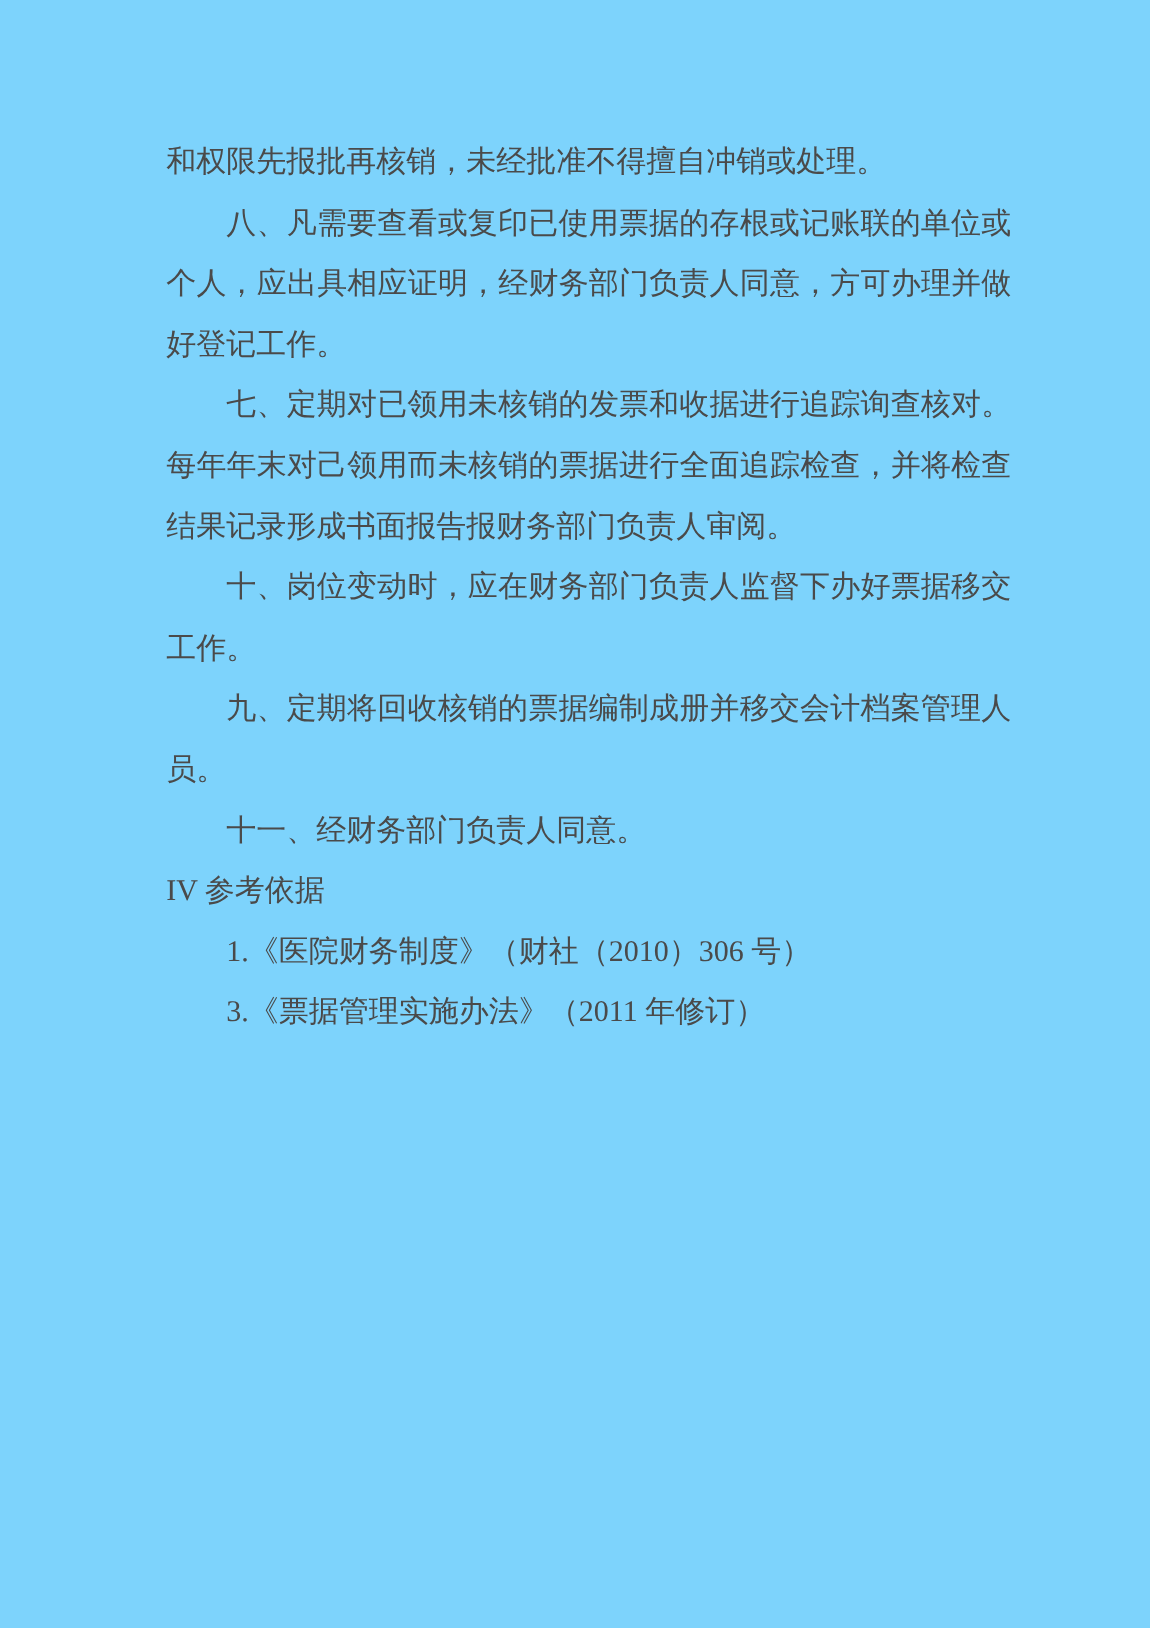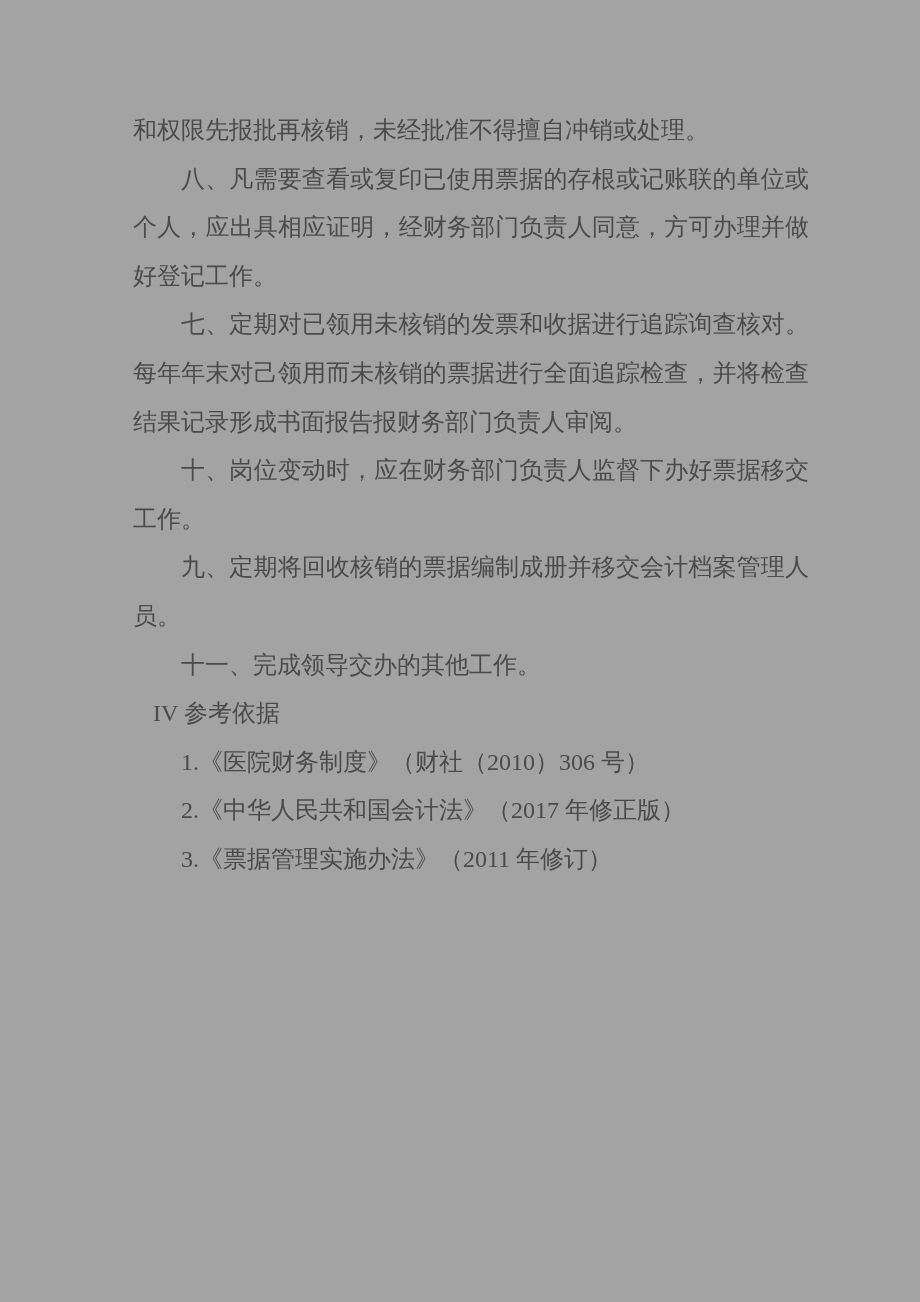--- a/index.html
+++ b/index.html
@@ -28,32 +28,30 @@
     font-size: 24px;
     line-height: 48.6px;
     text-align: justify;
     word-break: normal;
   }
   .para.indent {
     text-indent: 48px;
   }
   .para.heading {
     text-indent: 0;
-    margin-left: 20px;
   }
 </style>
 </head>
 <body>
 
-<div class="page" style="background: #a3a3a3;">
+<div class="page" style="background: #7dd3fc;">
   <div class="content" style="color: rgb(74, 74, 74);">
       <p class="para">和权限先报批再核销，未经批准不得擅自冲销或处理。</p>
       <p class="para indent">八、凡需要查看或复印已使用票据的存根或记账联的单位或个人，应出具相应证明，经财务部门负责人同意，方可办理并做好登记工作。</p>
       <p class="para indent">七、定期对已领用未核销的发票和收据进行追踪询查核对。每年年末对己领用而未核销的票据进行全面追踪检查，并将检查结果记录形成书面报告报财务部门负责人审阅。</p>
       <p class="para indent">十、岗位变动时，应在财务部门负责人监督下办好票据移交工作。</p>
       <p class="para indent">九、定期将回收核销的票据编制成册并移交会计档案管理人员。</p>
-      <p class="para indent">十一、完成领导交办的其他工作。</p>
+      <p class="para indent">十一、经财务部门负责人同意。</p>
       <p class="para heading">IV 参考依据</p>
       <p class="para indent">1.《医院财务制度》（财社（2010）306 号）</p>
-      <p class="para indent">2.《中华人民共和国会计法》（2017 年修正版）</p>
       <p class="para indent">3.《票据管理实施办法》（2011 年修订）</p>
     </div>
 </div>
 
 </body></html>

